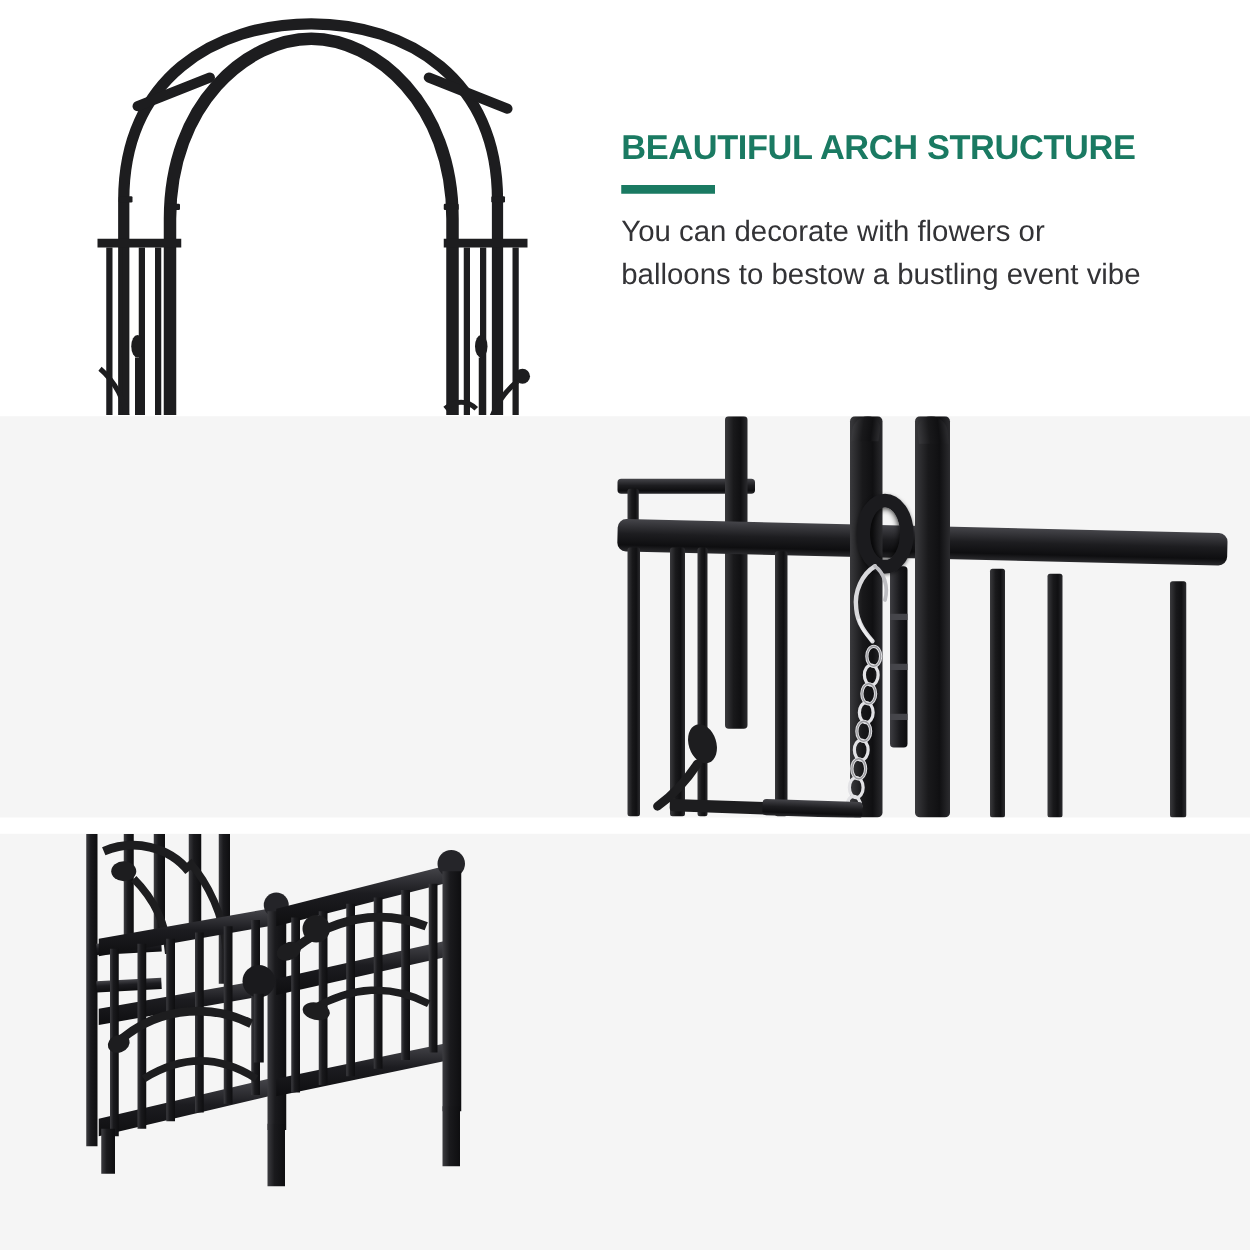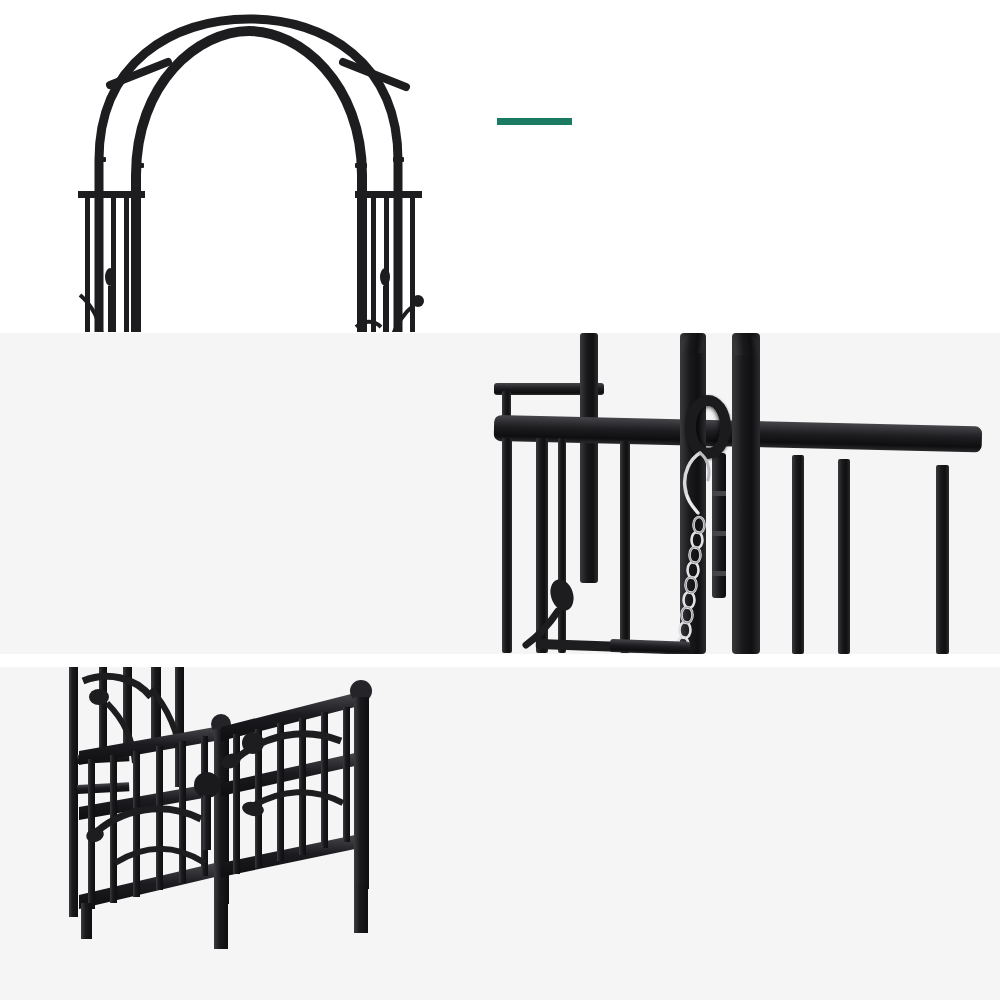--- a/index.html
+++ b/index.html
@@ -110,21 +110,24 @@
         <rect x="370" y="193" width="5" height="137" fill="#1d1d1f"></rect>
         <ellipse cx="345" cy="272" rx="5" ry="9" fill="#1d1d1f"></ellipse>
         <path d="M345 281 L345 330" stroke="#1d1d1f" stroke-width="4" fill="none"></path>
         <ellipse cx="378" cy="296" rx="6" ry="6" fill="#1d1d1f"></ellipse>
         <path d="M374 300 C364 308 356 320 353 330" stroke="#1d1d1f" stroke-width="4" fill="none"></path>
         <path d="M316 322 C324 315 334 315 341 322" stroke="#1d1d1f" stroke-width="4" fill="none"></path>
       </g>
     </svg>
 
     <div class="textblock" id="text-1">
+      <div class="heading">BEAUTIFUL ARCH STRUCTURE</div>
       <div class="divider"></div>
+      <div class="body-copy">You can decorate with flowers or
+balloons to bestow a bustling event vibe</div>
     </div>
   </section>
 
   <section class="panel" id="panel-2">
 
     <div id="lock-photo">
 
       <div class="metal-soft-h" style="left:14px; top:50px; width:110px; height:12px; border-radius:3px;"></div>
 
       <div class="metal-soft" style="left:22px; top:58px; width:9px; height:28px; border-radius:2px;"></div>

